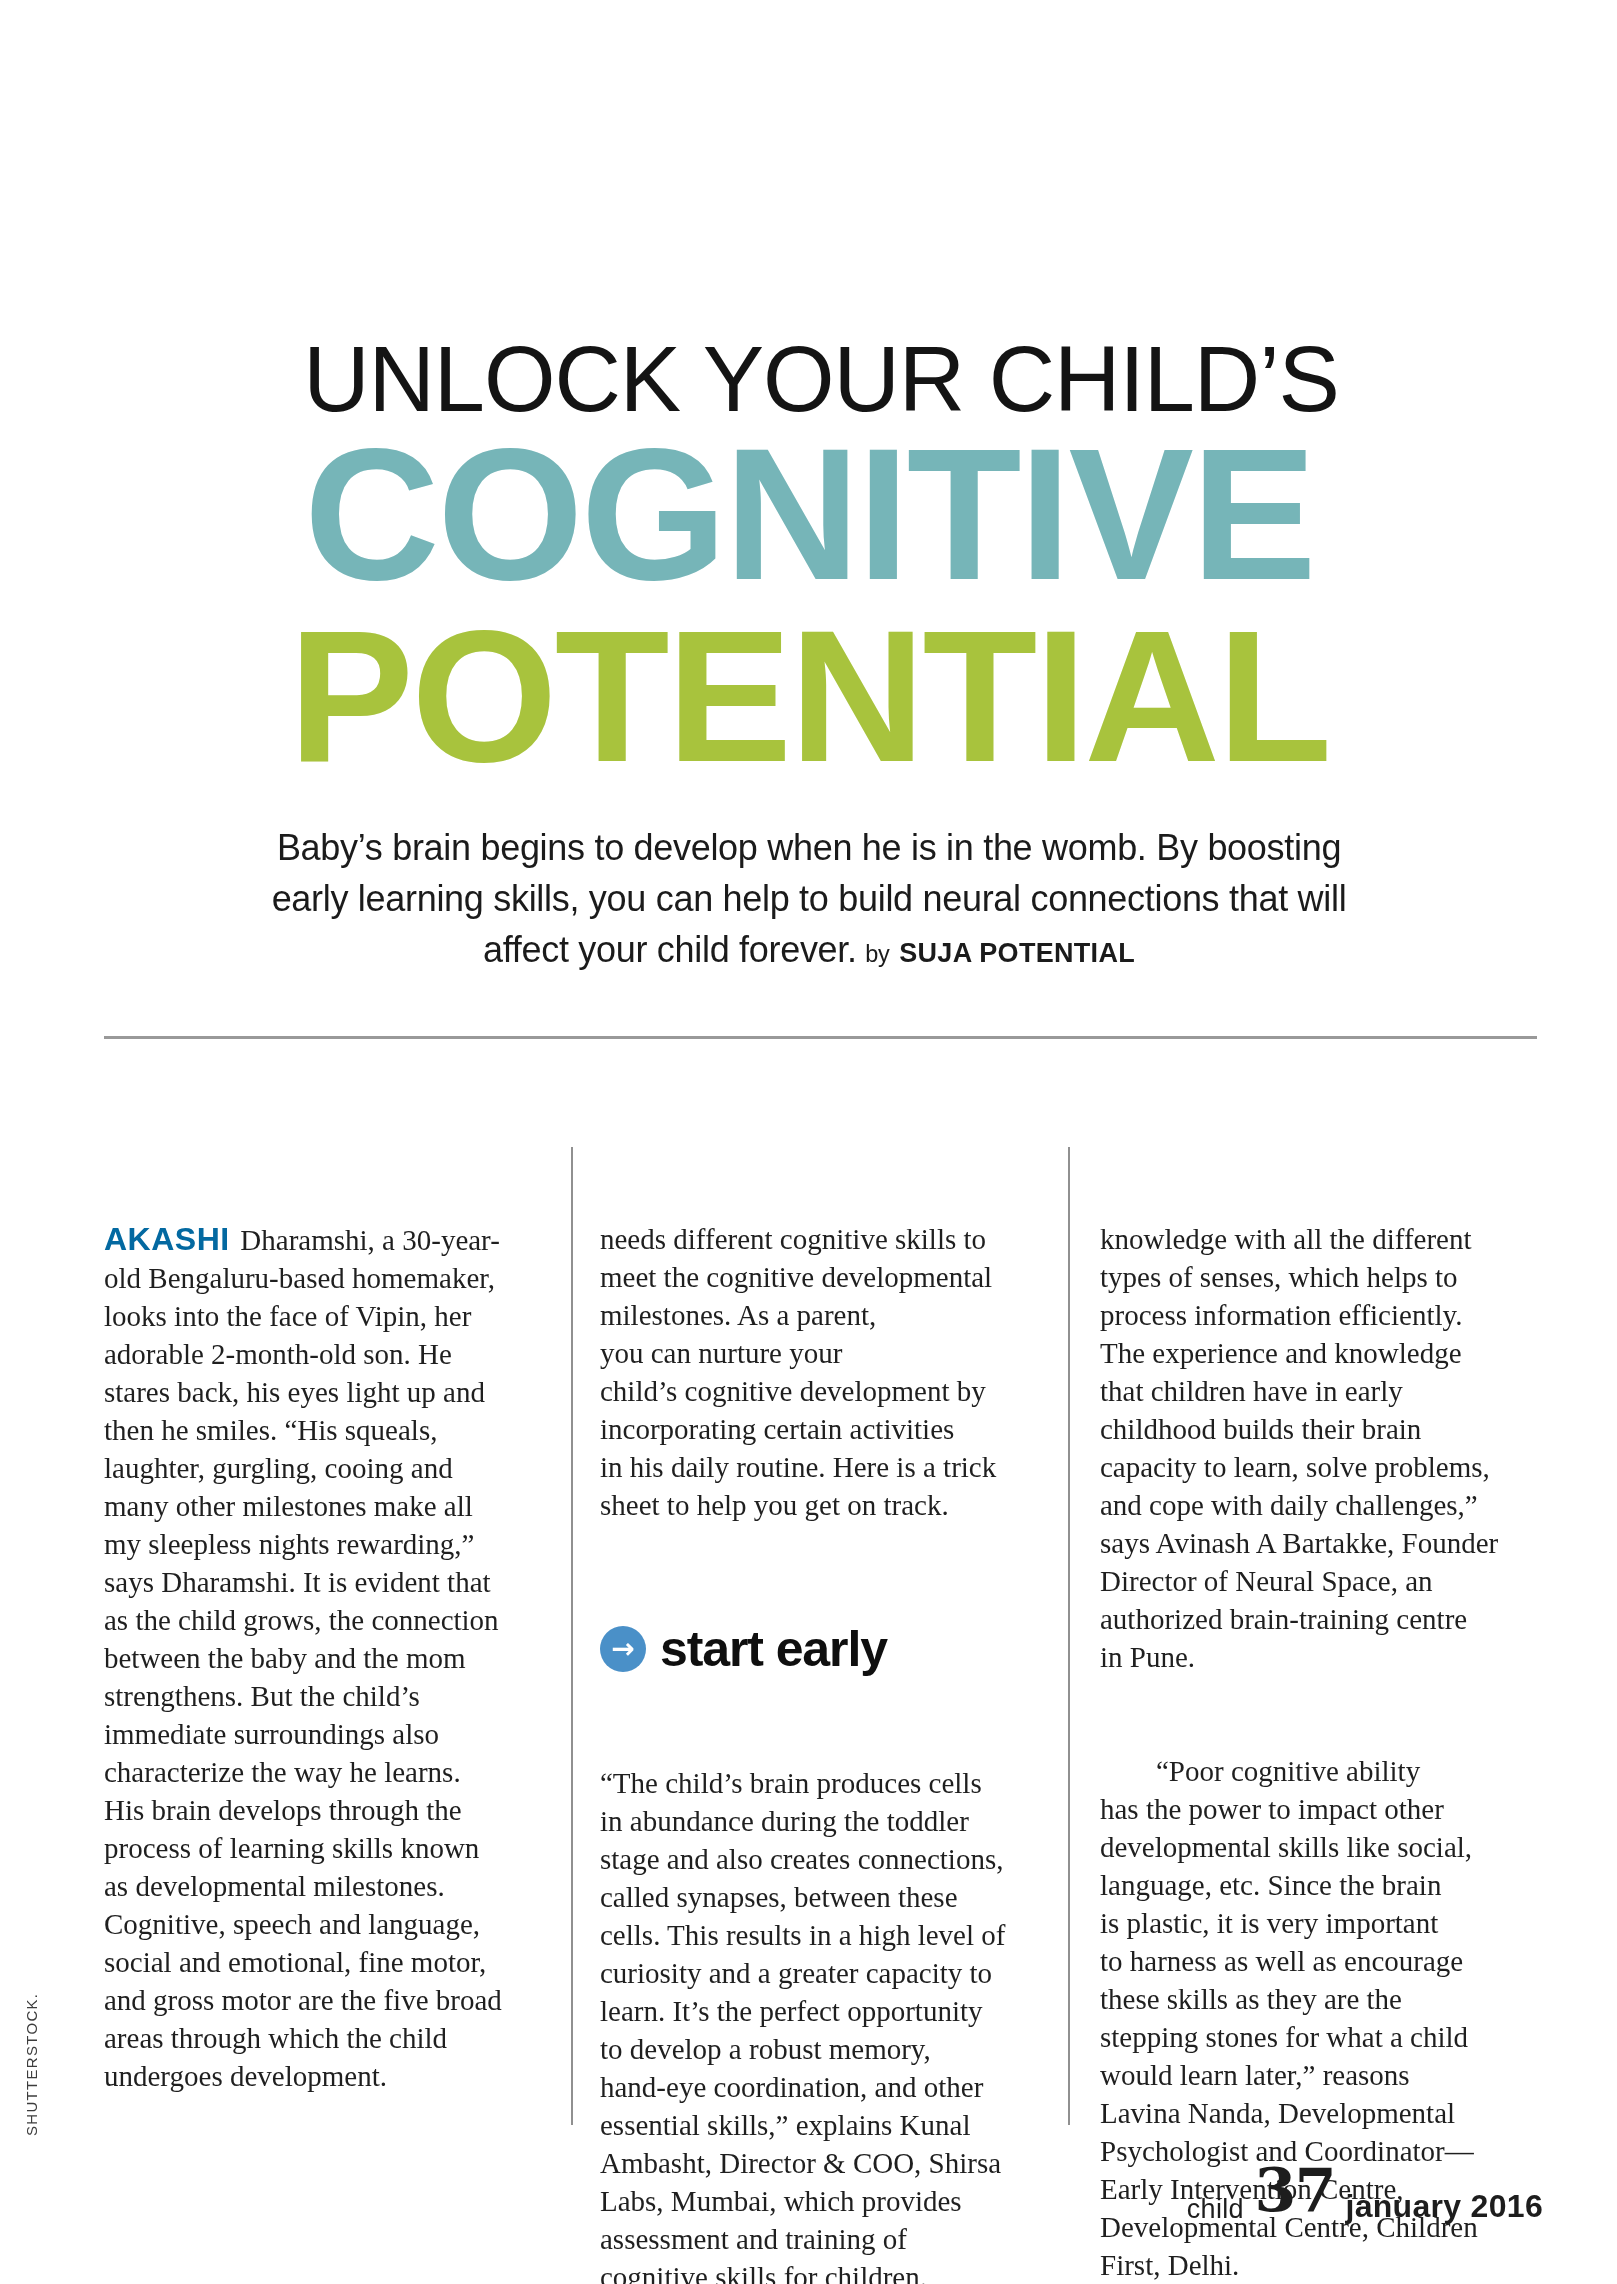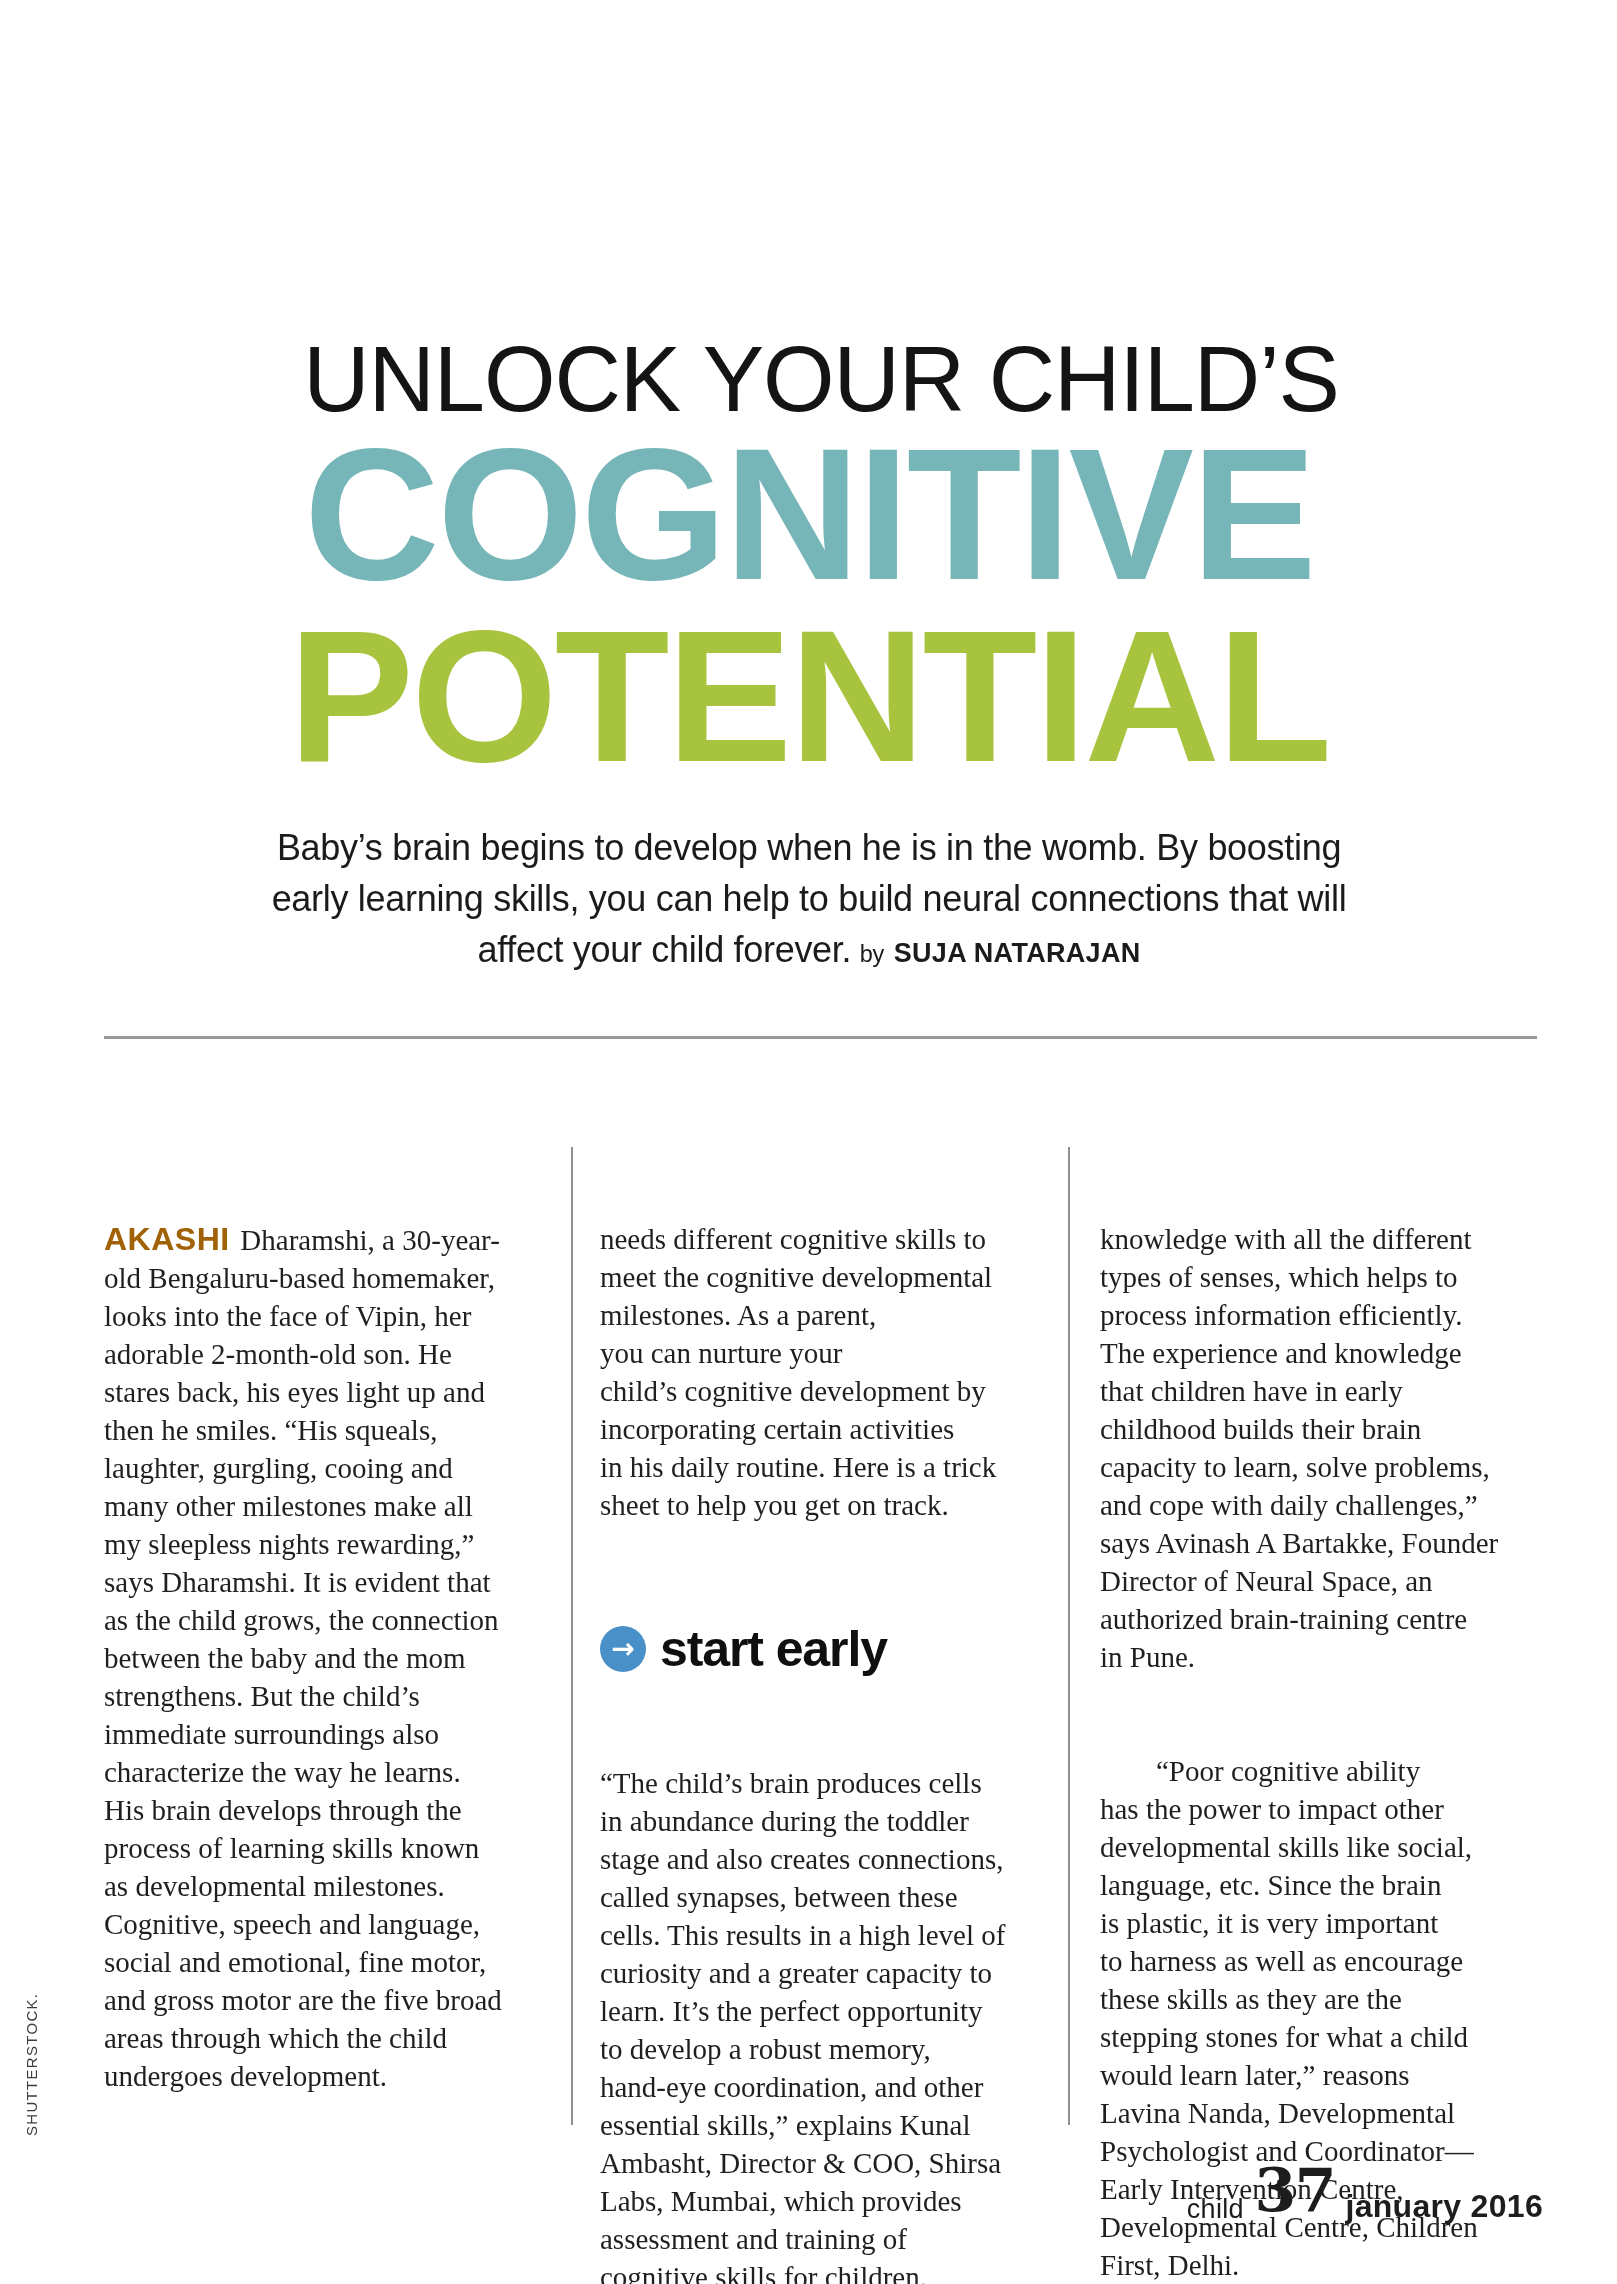--- a/index.html
+++ b/index.html
@@ -45,21 +45,21 @@
     font-family:"Liberation Serif", serif; font-size:29px; line-height:38px;
     color:#1f1f1f; white-space:pre;
   }
   .col1 { left:104px; }
   .col2 { left:600px; }
   .col3 { left:1100px; }
   .col p { margin:0; }
   p.indent { text-indent:56px; }
   .lead-in {
     font-family:"Liberation Sans", sans-serif; font-weight:bold;
-    font-size:32px; letter-spacing:0.5px; margin-right:10.7px; color:#a16207;
+    font-size:32px; letter-spacing:0.5px; margin-right:10.7px; color:#0369a1;
   }
 
   .vrule { position:absolute; top:1147px; height:978px; width:1.6px; background:#909090; }
   .vrule1 { left:571px; }
   .vrule2 { left:1068px; }
 
   
   .section-heading {
     display:flex; align-items:center; gap:14px; margin:23.5px 0 14px 0; white-space:normal;
   }
@@ -91,21 +91,21 @@
 <div class="big-title">
   <div class="cognitive">COGNITIVE</div>
   <div class="potential">POTENTIAL</div>
 </div>
 
 <div class="subtitle">
   <div>Baby’s brain begins to develop when he is in the womb. By boosting</div>
   <div>early learning skills, you can help to build neural connections that will</div>
   <div>
     <span>affect your child forever.</span><span class="byline">by</span>
-    <span class="byline-author">SUJA NATARAJAN</span>
+    <span class="byline-author">SUJA POTENTIAL</span>
   </div>
 </div>
 
 <div class="divider"></div>
 
 <div class="vrule vrule1"></div>
 <div class="vrule vrule2"></div>
 
 <div class="col col1">
   <p><span class="lead-in">AKASHI</span><span>Dharamshi, a 30-year-

